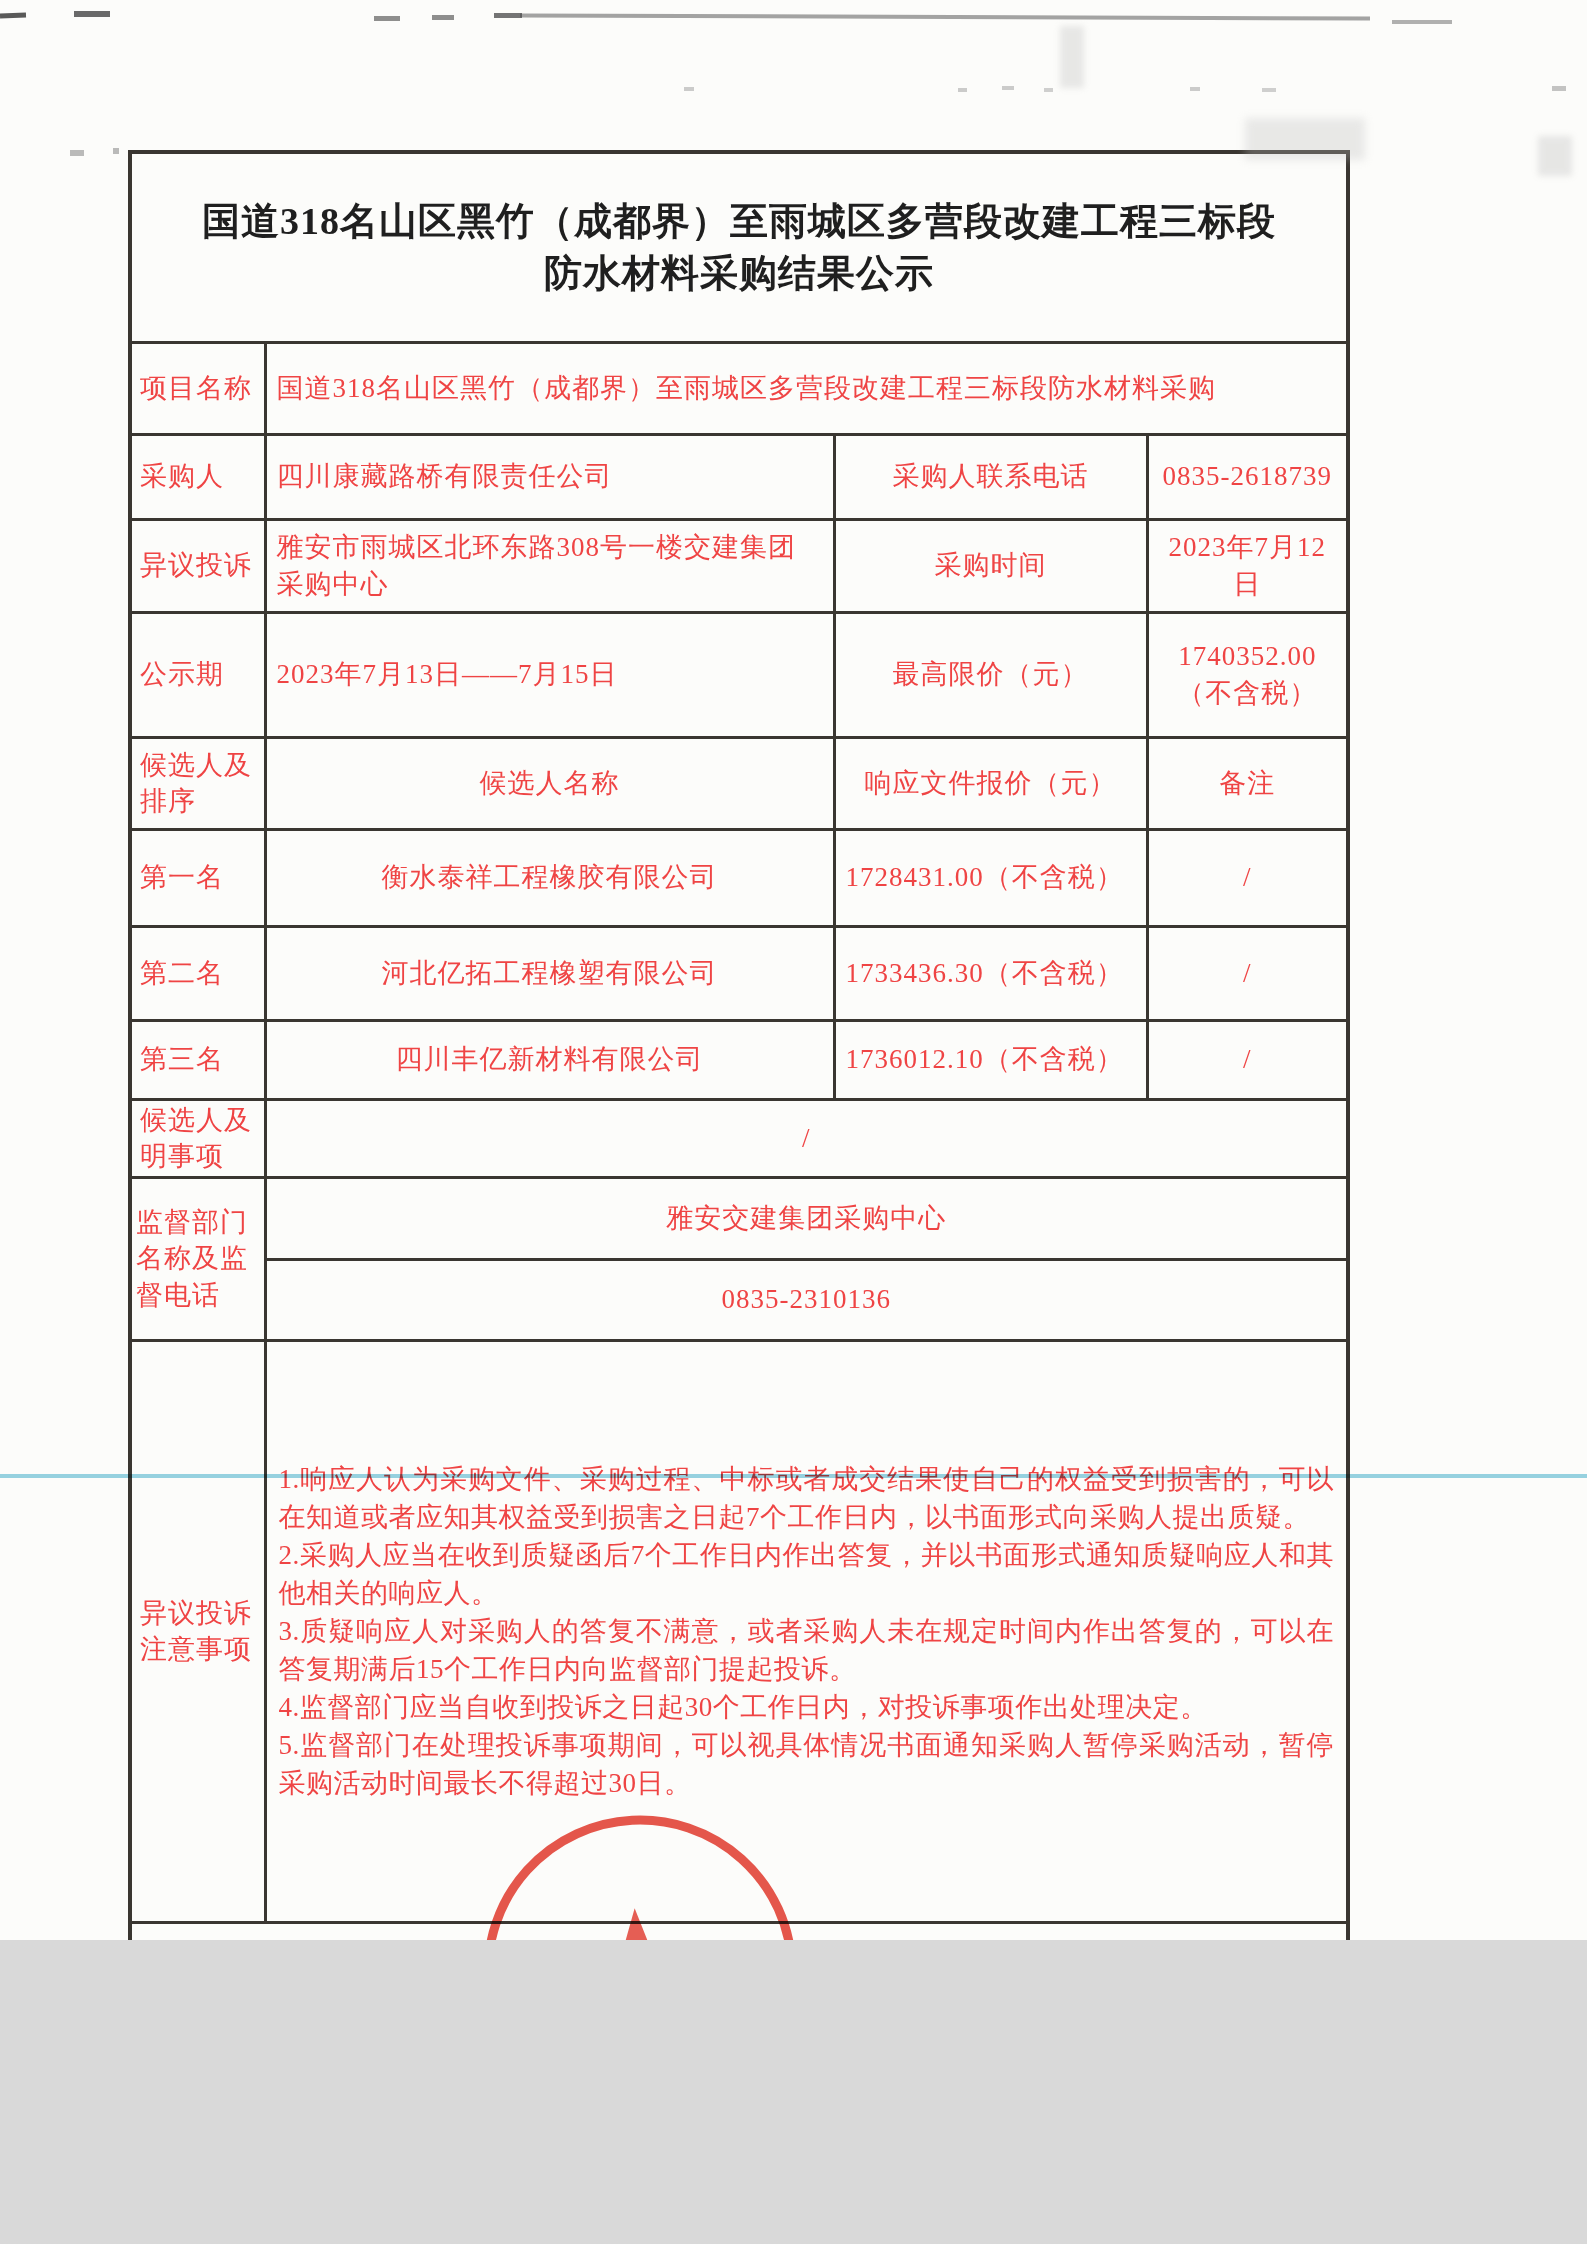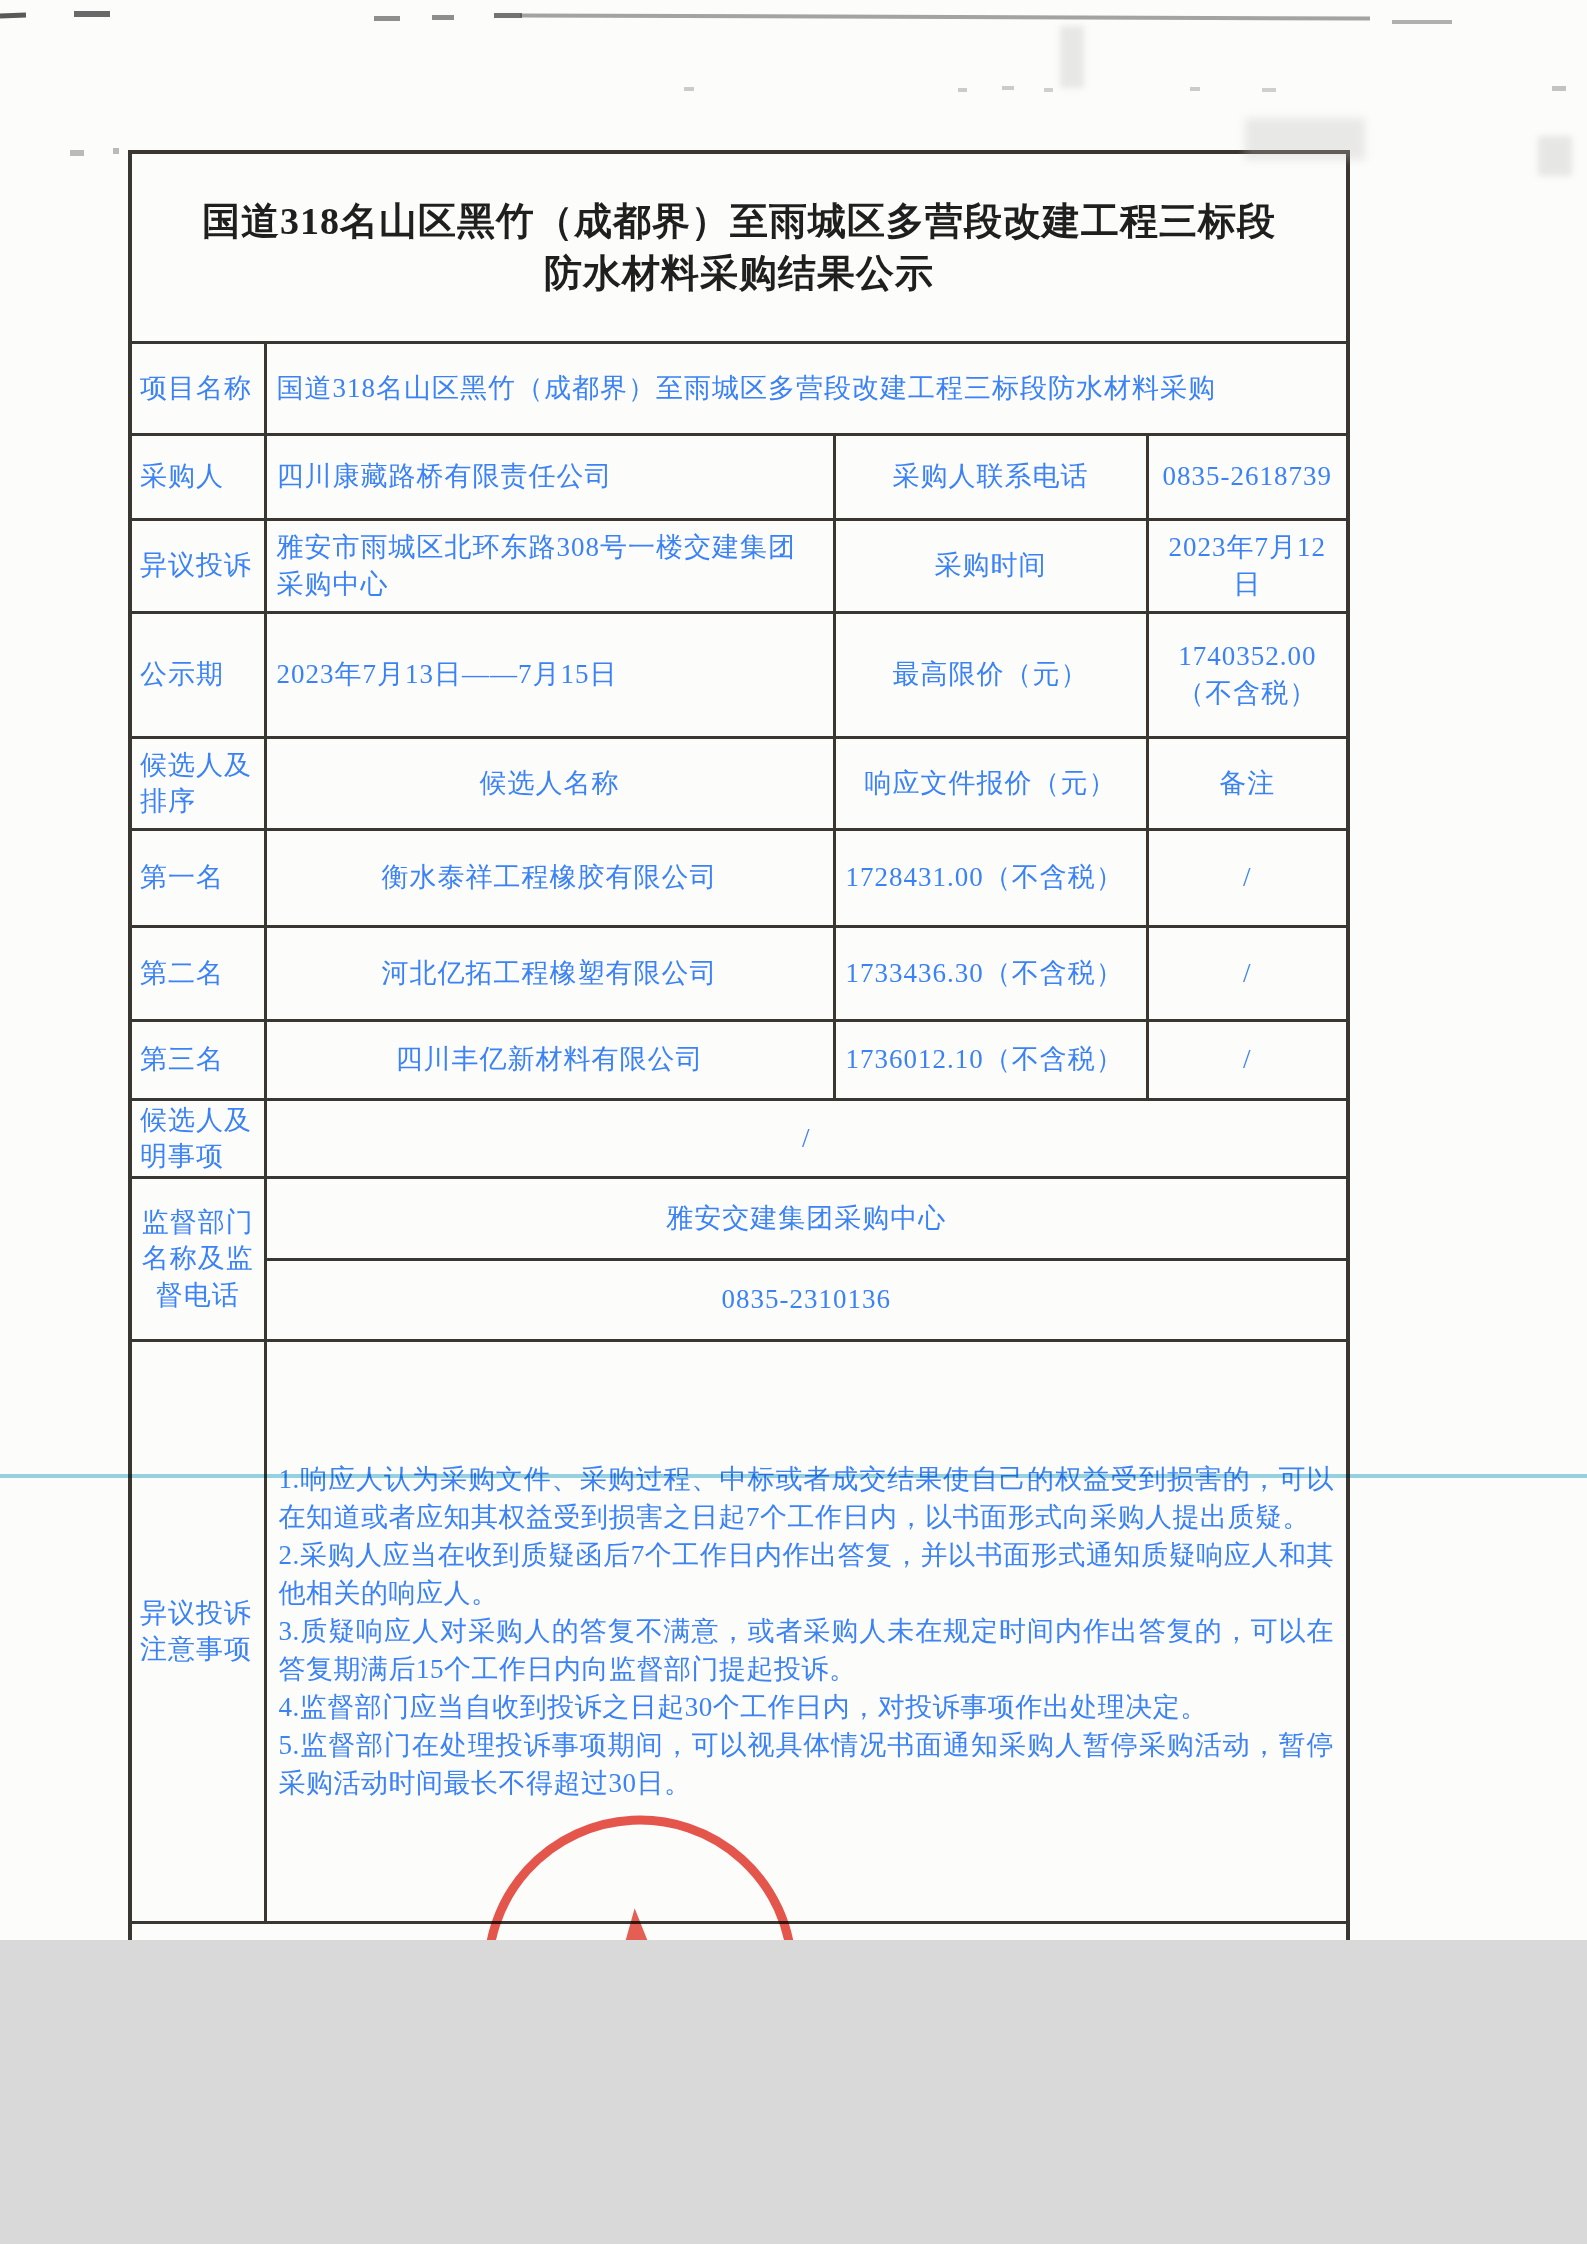--- a/index.html
+++ b/index.html
@@ -16,39 +16,39 @@
     position:absolute;left:128px;top:150px;
     width:1218px;
     border-collapse:collapse;
     table-layout:fixed;
     background:transparent;
   }
   table.doc,table.doc td{border:3px solid #3a3631;}
   table.doc{border-width:4px;}
   td{
     font-size:27px;
-    color:#3b82f6;
+    color:#ef4444;
     vertical-align:middle;
     padding:0 8px;
     letter-spacing:1px;
     line-height:1.35;
   }
   .title-cell{
     font-size:38px;
     font-weight:bold;
     text-align:center;
     line-height:52px;
     letter-spacing:1px;
     color:#1f1f1f;
   }
   .c{text-align:center;}
   .l{text-align:left;padding:0 10px;}
   .pre{white-space:pre-line;}
   .label{ text-align:left;padding:0 8px; }
-  .label-c{ text-align:center;padding:0 4px; }
+  .label-c{ text-align:left;padding:0 4px; }
   .notes-cell{
     font-size:27px;
     line-height:38px;
     text-align:justify;
     padding:0 12px;
     letter-spacing:0.5px;
     margin-left:20px;
   }
   .sig-cell{
     font-size:27px;

